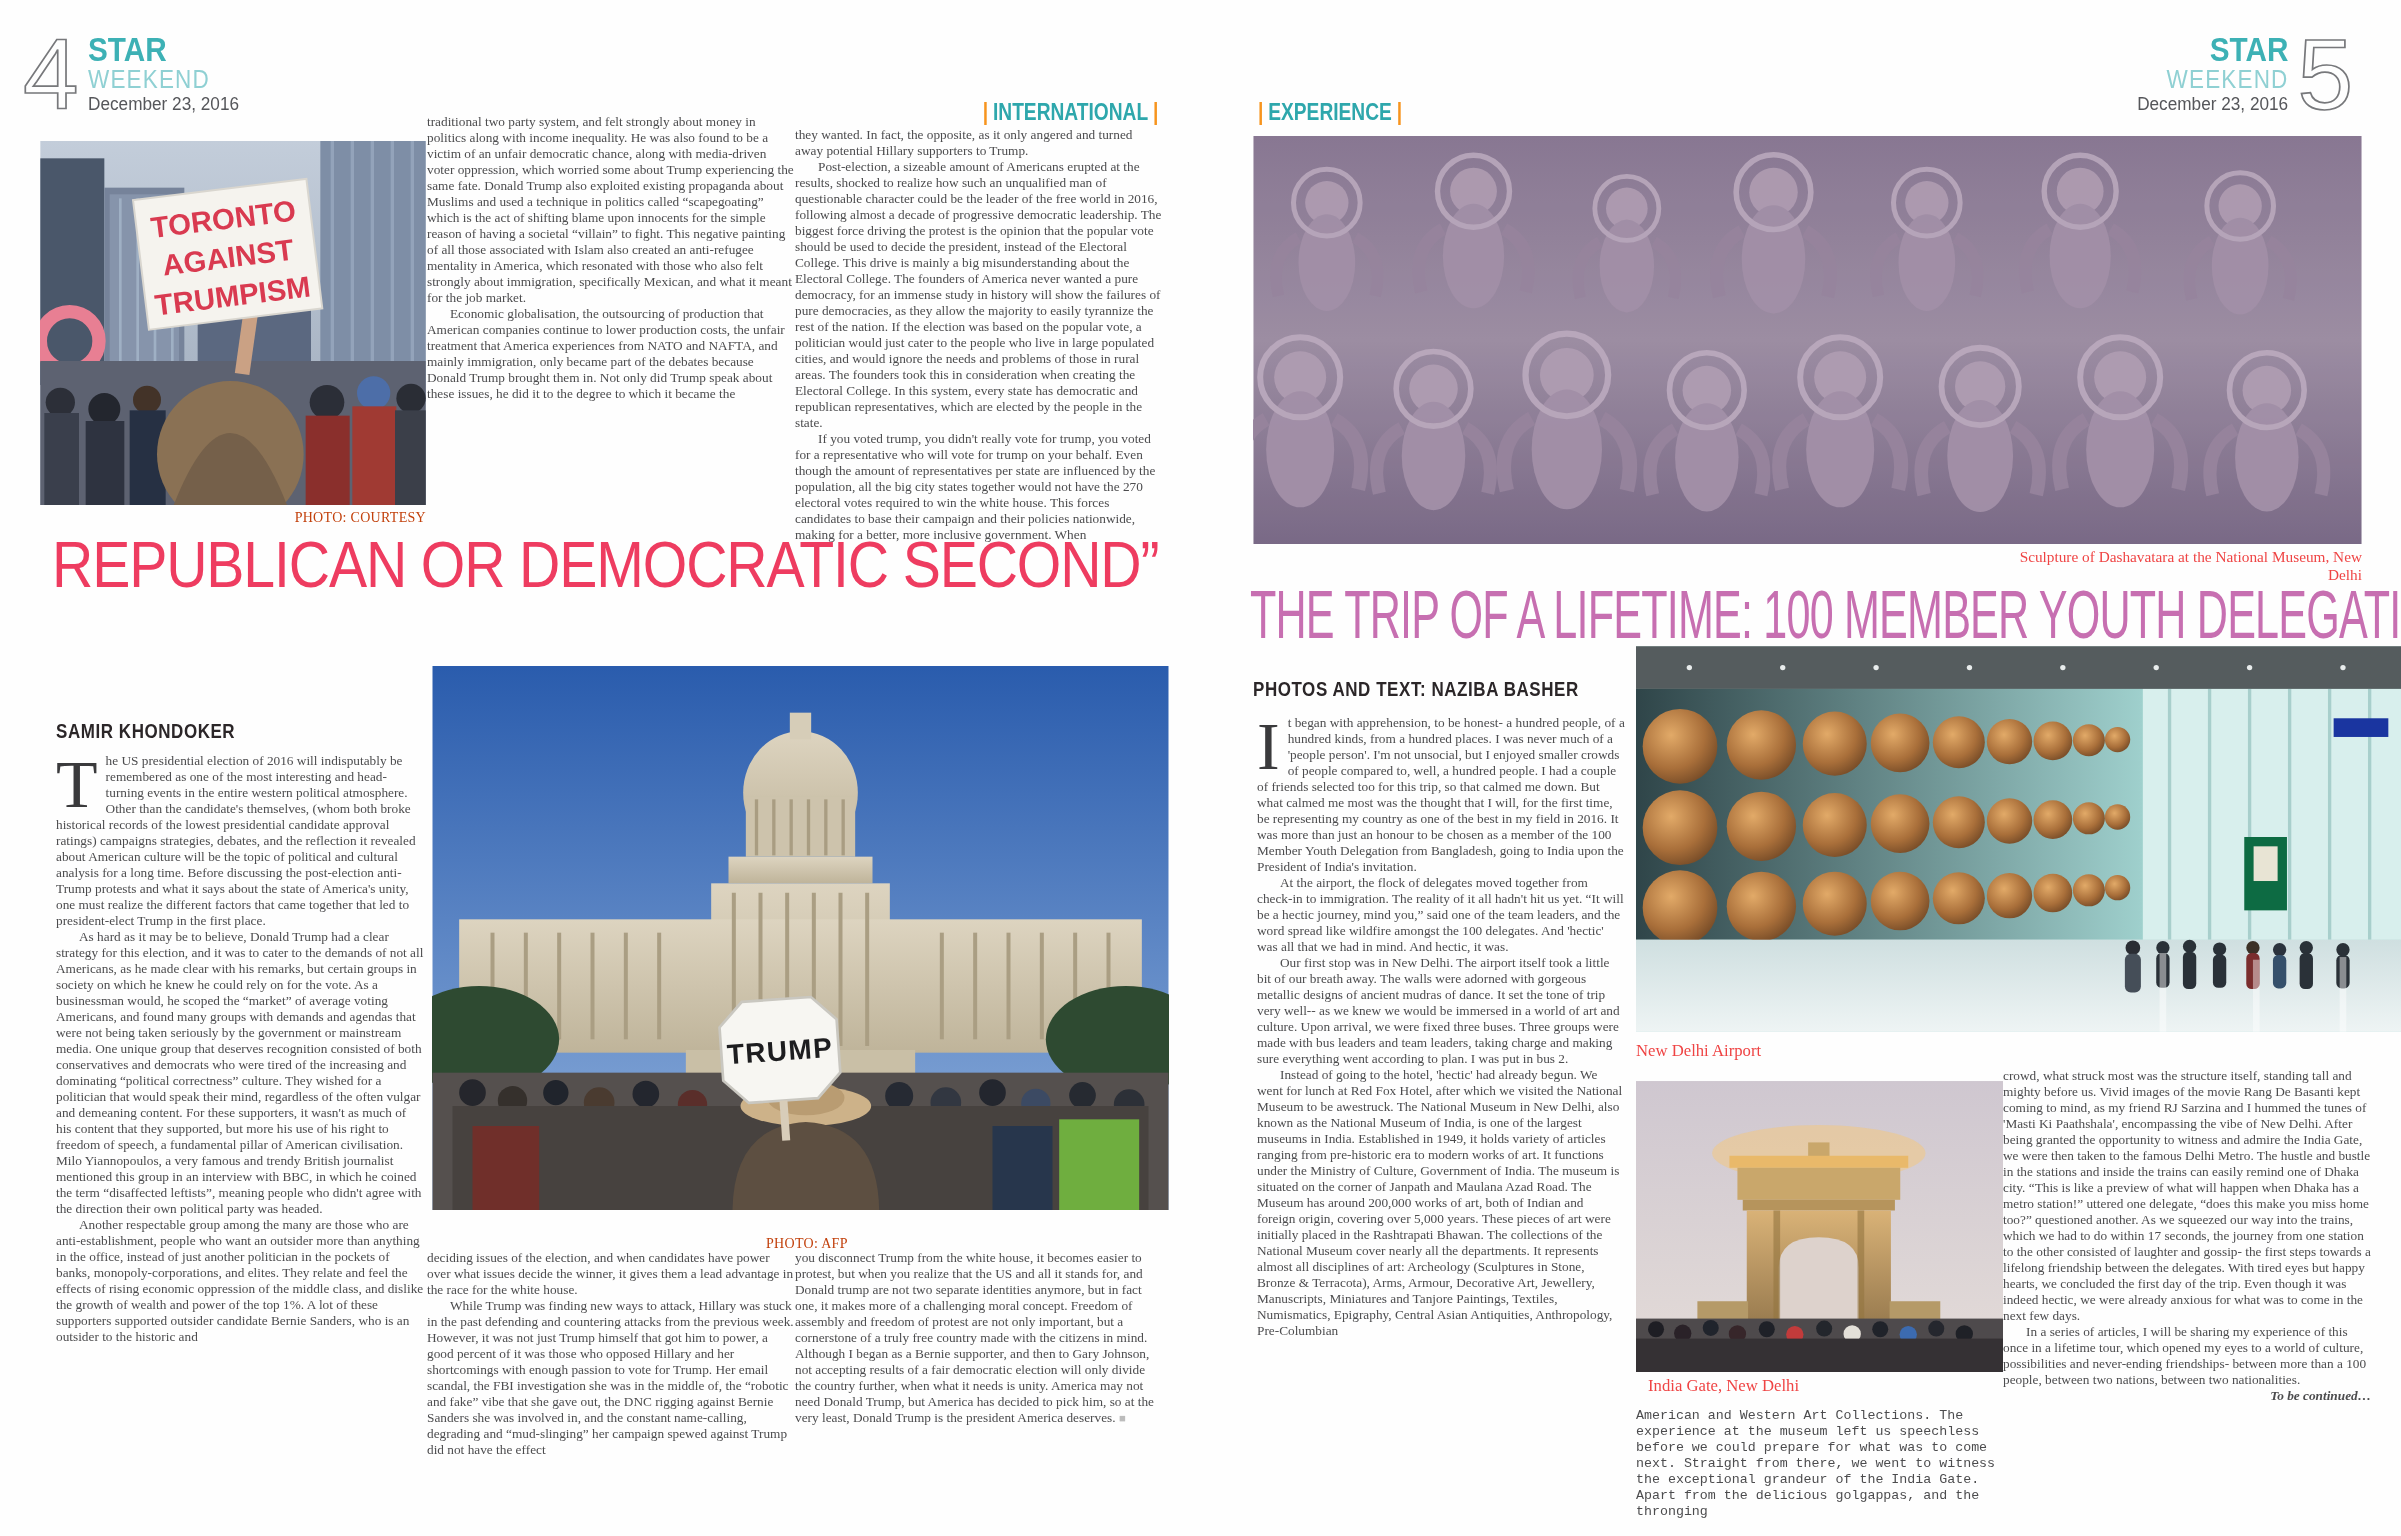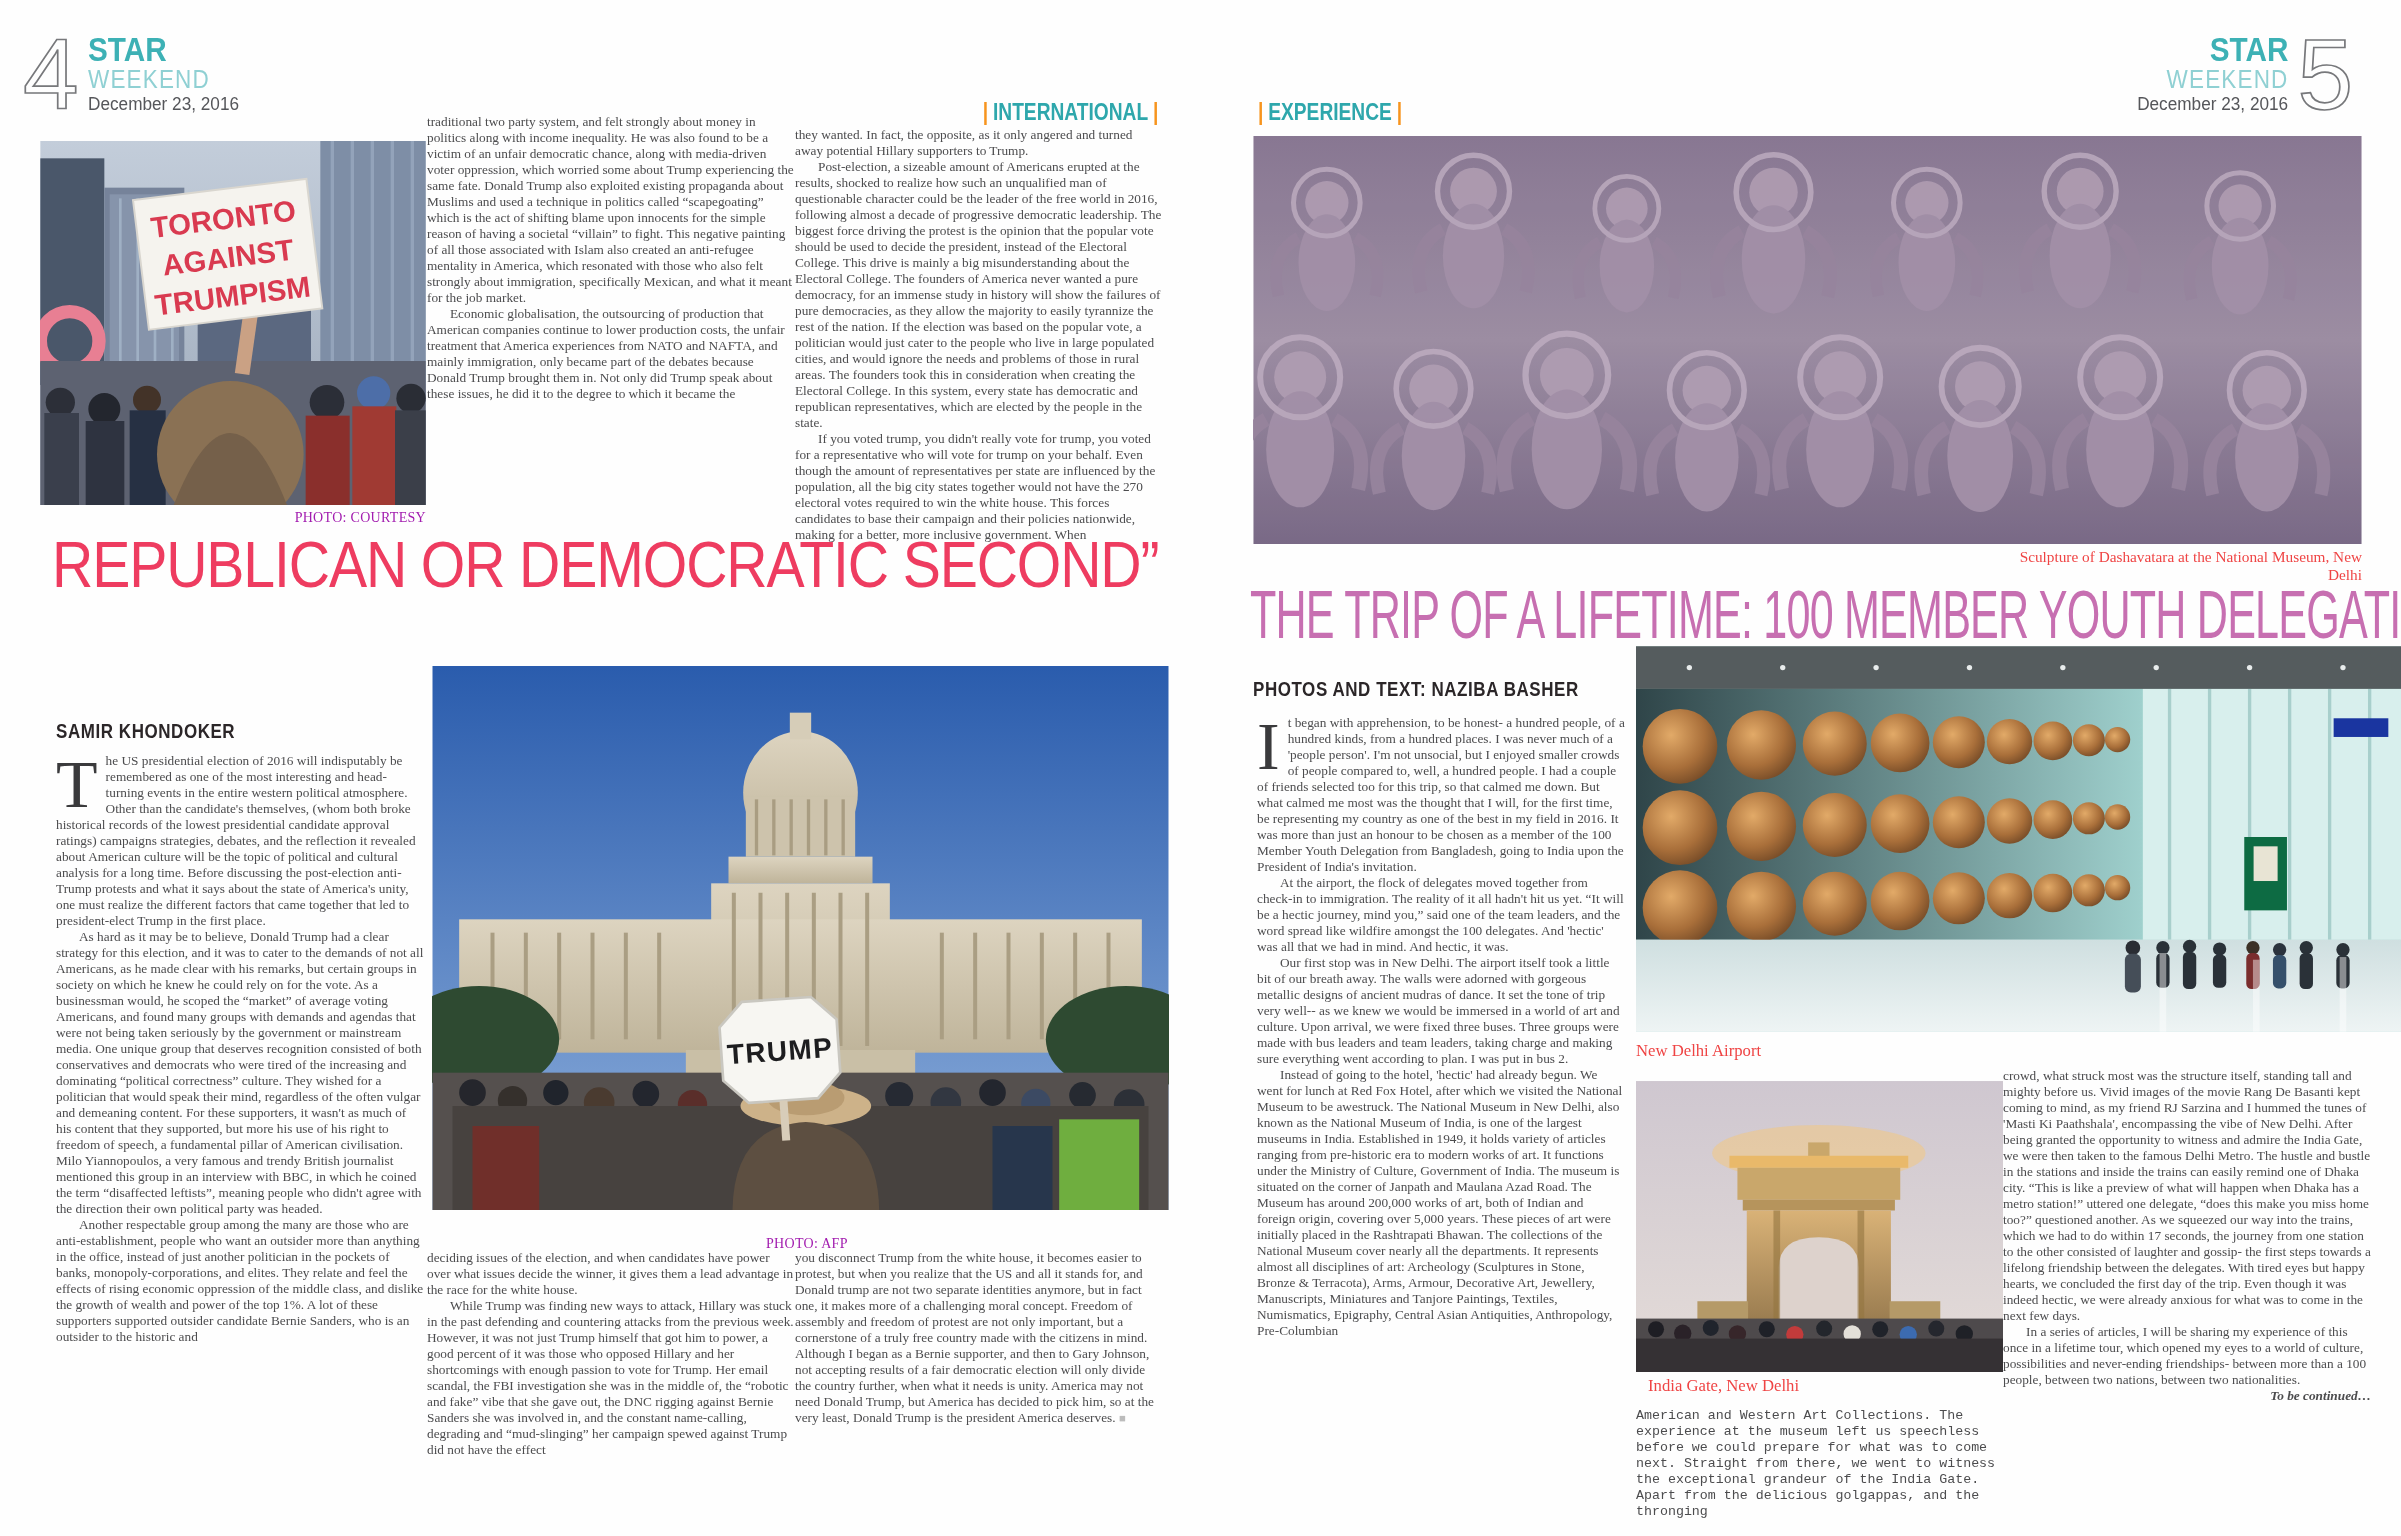--- a/index.html
+++ b/index.html
@@ -10,21 +10,21 @@
   .col p{margin:0;}
   .col p.ind{text-indent:23px;}
   .dropcap{float:left;font-size:68px;line-height:53px;margin:5.3px 8px 0 0;color:#3a3a3c;}
   .cond{display:inline-block;transform-origin:0 0;font-family:"Liberation Sans",sans-serif;white-space:nowrap;}
   .cond-r{transform-origin:100% 0;}
   .headline-left{font-size:65px;line-height:67px;letter-spacing:-1.3px;color:#ee3c60;transform:scaleX(.88);}
   .headline-right{font-size:69px;letter-spacing:-1.3px;color:#c76fb1;transform:scaleX(.625);}
   .kicker{font-size:20.7px;font-weight:700;letter-spacing:0.7px;color:#2b2628;transform:scaleX(.82);}
   .seclab{font-size:23.4px;font-weight:700;color:#2ea7ac;transform:scaleX(.82);}
   .seclab .pipe{color:#f7941e;margin:0 6px;}
-  .photocap{font-size:14px;letter-spacing:0.3px;color:#a21caf;}
+  .photocap{font-size:14px;letter-spacing:0.3px;color:#c2410c;}
   .boldcap{font-size:16.7px;font-weight:400;color:#ef4444;}
   .tbc{font-weight:700;font-style:italic;}
   .endmark{color:#bcbcbc;font-size:11.3px;}
   .brand{display:flex;align-items:flex-start;}
   .pagenum{font-size:100px;line-height:.92;color:#9b9c9f;font-family:"Liberation Sans",sans-serif;}
   @supports(-webkit-text-stroke:2px #000){
     .pagenum{color:transparent;-webkit-text-stroke:1.7px #77787b;}
   }
   .brand-star{font-size:33px;font-weight:700;color:#3db1b5;line-height:1;}
   .brand-week{font-size:25px;color:#8fd0d3;letter-spacing:1.3px;line-height:1.08;}

